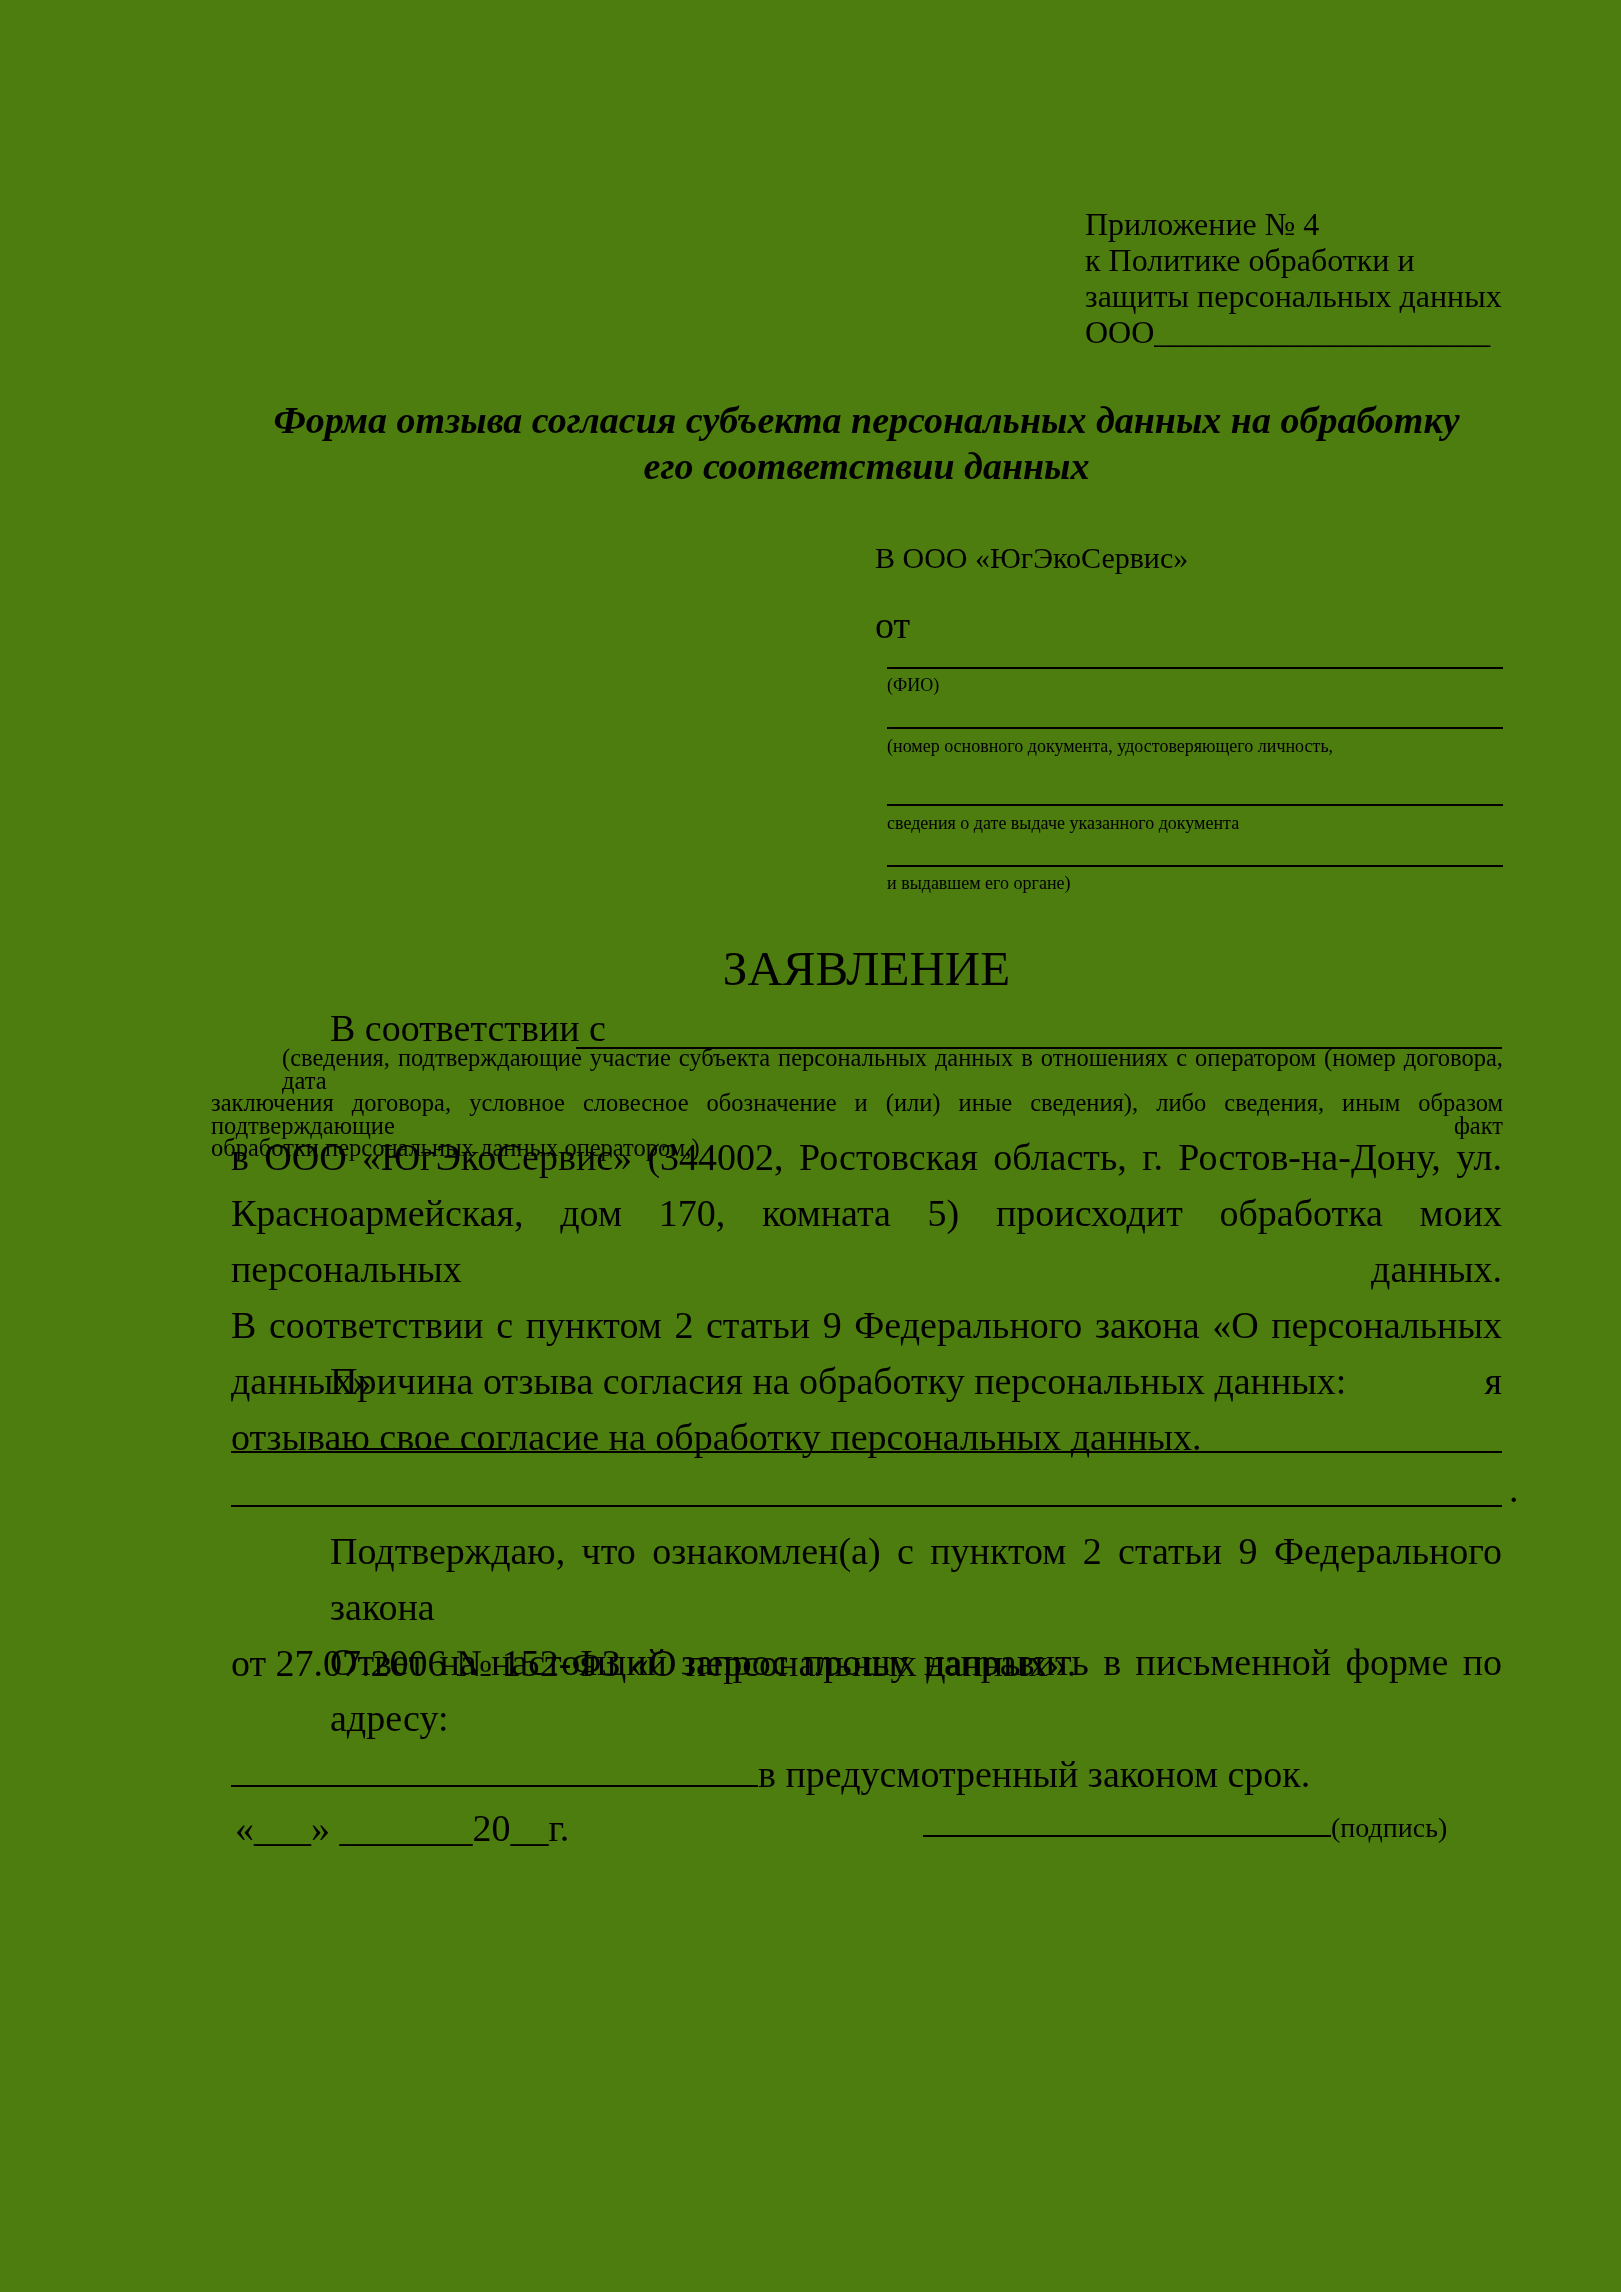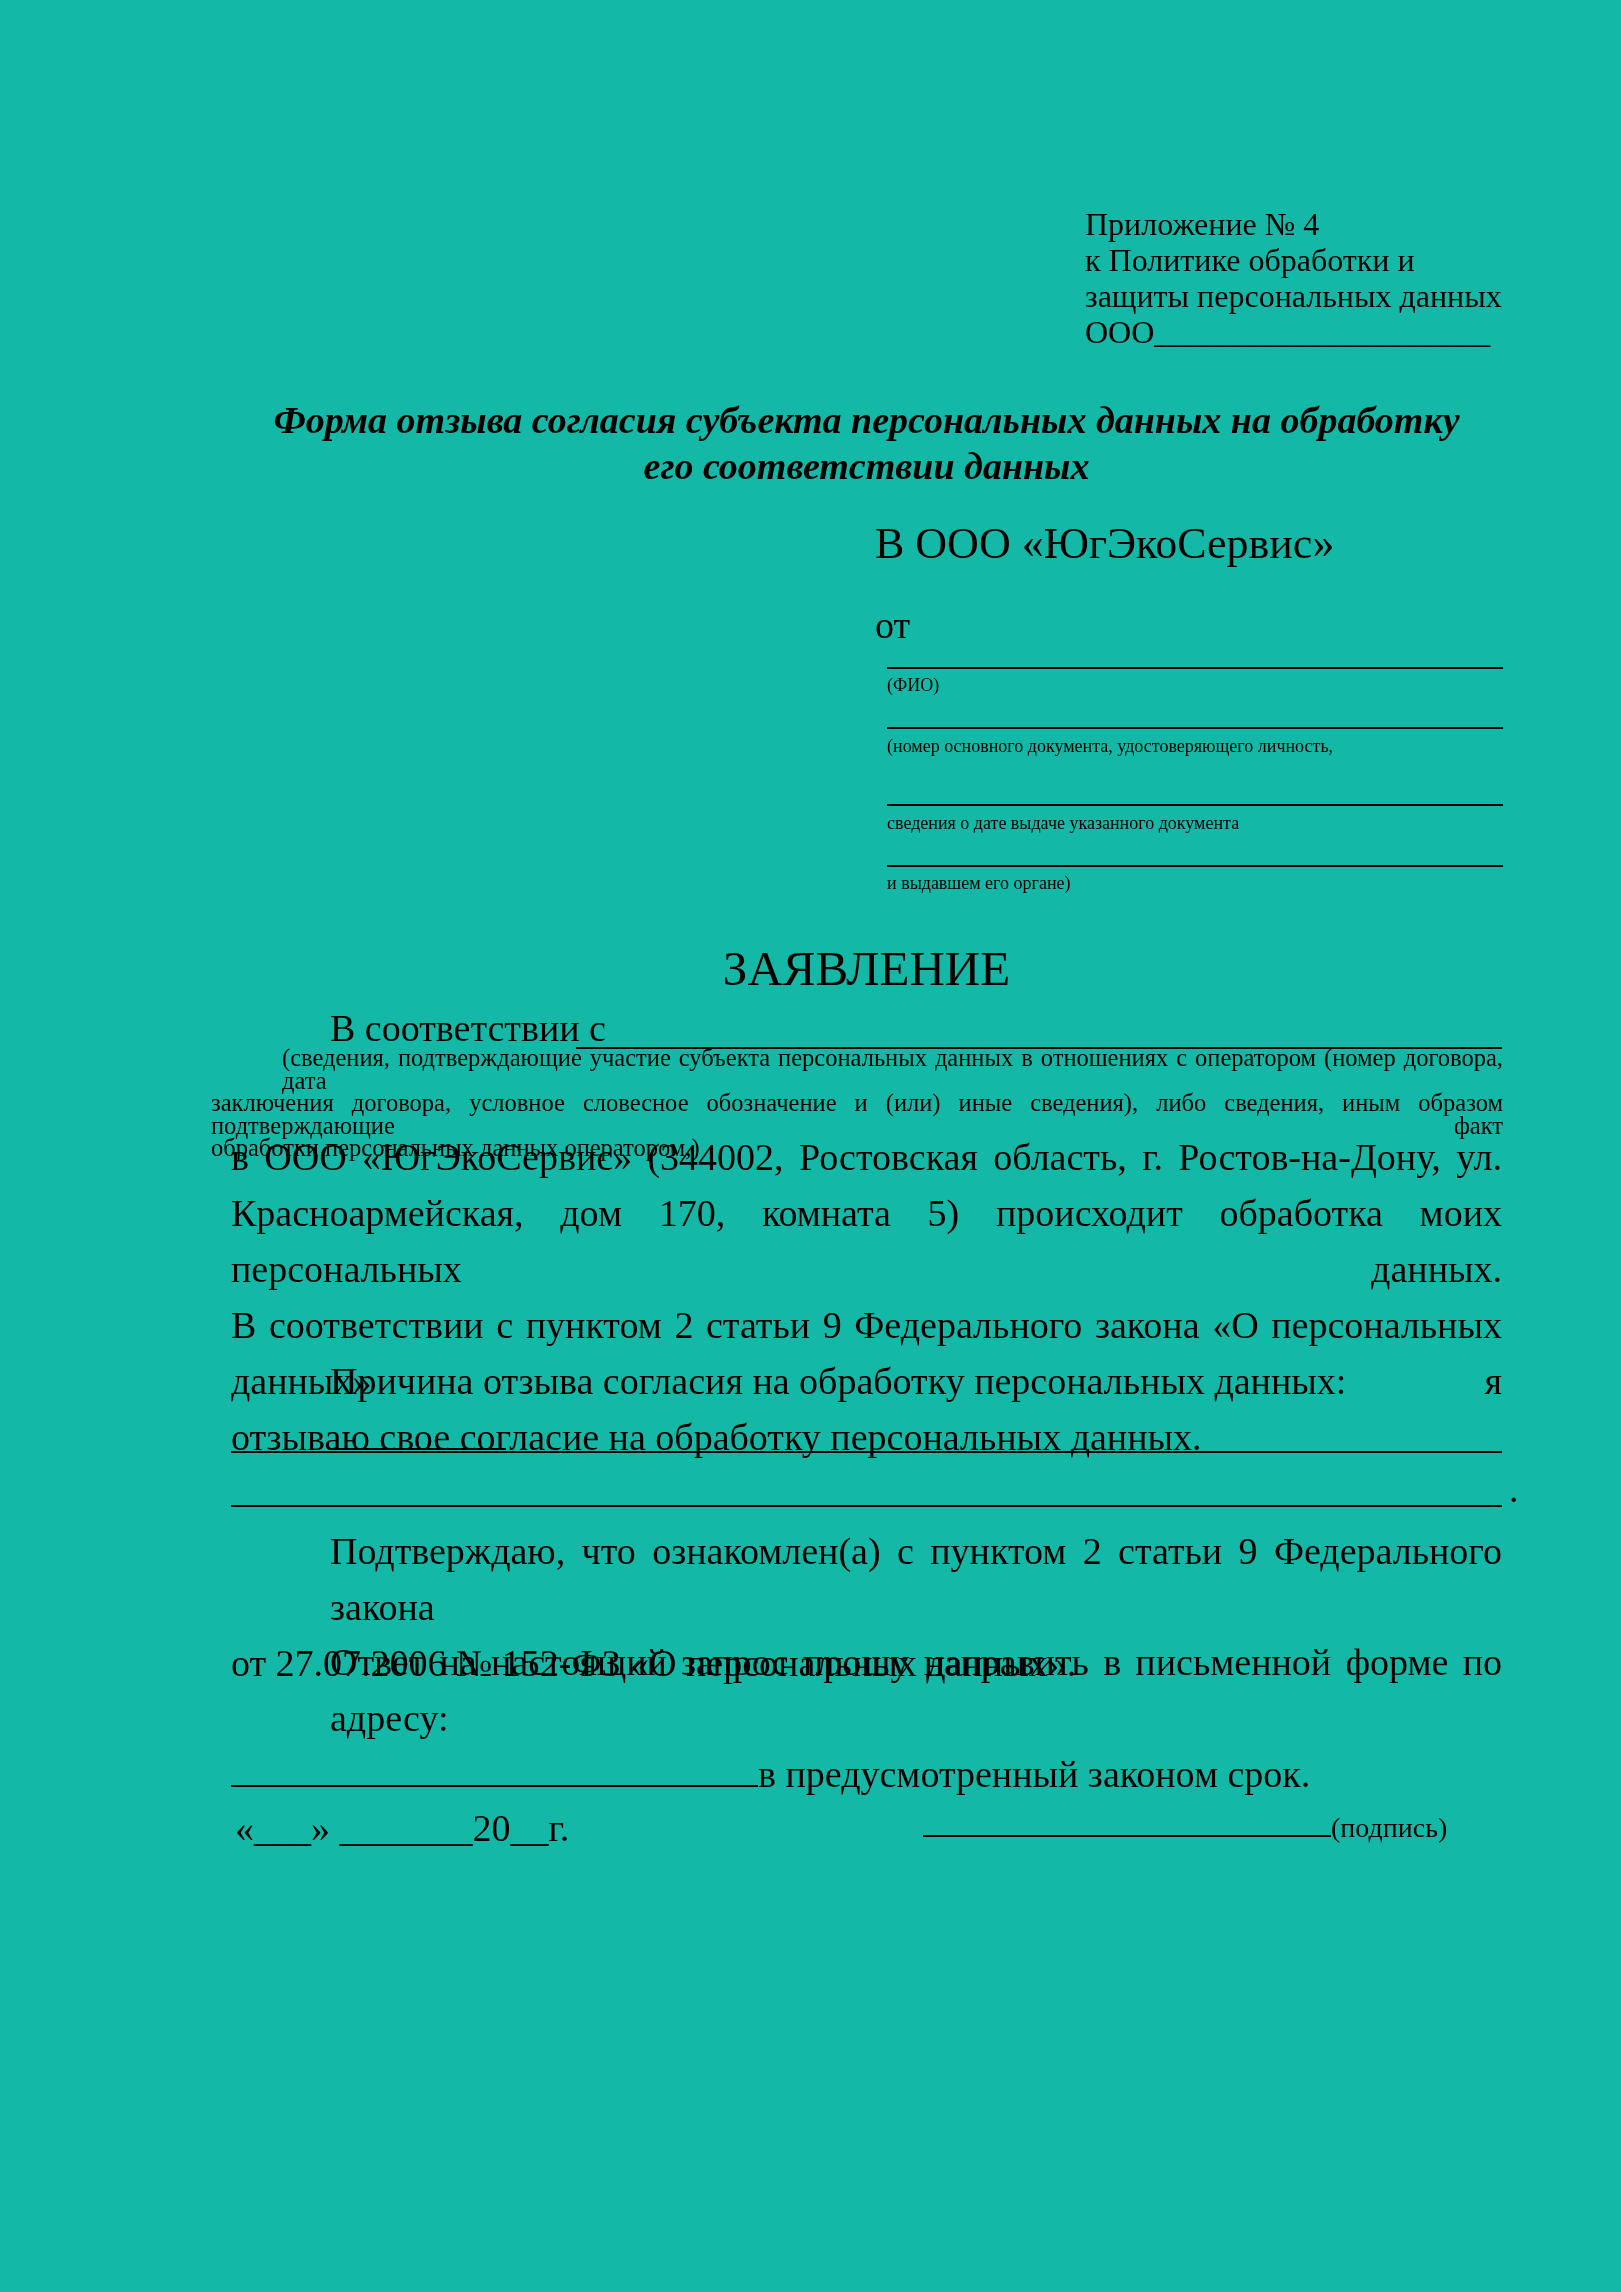--- a/index.html
+++ b/index.html
@@ -1,34 +1,34 @@
 <!DOCTYPE html>
 <html><head>
 <meta charset="utf-8">
 <style>
   html,body{margin:0;padding:0;background:#e8e8e8;}
   .page{
     position:relative;
     width:1621px;height:2293px;
-    background:#14b8a6;
+    background:#4d7c0f;
     font-family:"Liberation Serif","DejaVu Serif",serif;
     color:#000;
     overflow:hidden;
   }
   .abs{position:absolute;}
 
   
   .hdr{left:1085px;top:206px;font-size:32px;line-height:36px;white-space:nowrap;}
 
   
   .title{left:231px;top:397px;width:1271px;text-align:center;
          font-size:38px;font-weight:bold;line-height:46px;font-style:italic;}
 
   
-  .addr-to{left:875px;top:521px;font-size:44px;line-height:46px;white-space:nowrap;}
+  .addr-to{left:875px;top:535px;font-size:30px;line-height:46px;white-space:nowrap;}
   .addr-from{left:875px;top:602px;font-size:38px;line-height:46px;}
 
   .fline{left:887px;width:616px;height:0;border-bottom:2.9px solid #000;}
   .fcap{left:887px;width:616px;text-align:left;font-size:18px;line-height:26.5px;white-space:nowrap;}
 
   
   .heading{left:231px;top:950px;width:1271px;text-align:center;font-size:49px;line-height:38px;}
 
   
   .accord{left:231px;top:1000px;width:1271px;font-size:38px;line-height:56px;padding-left:99px;box-sizing:border-box;}

